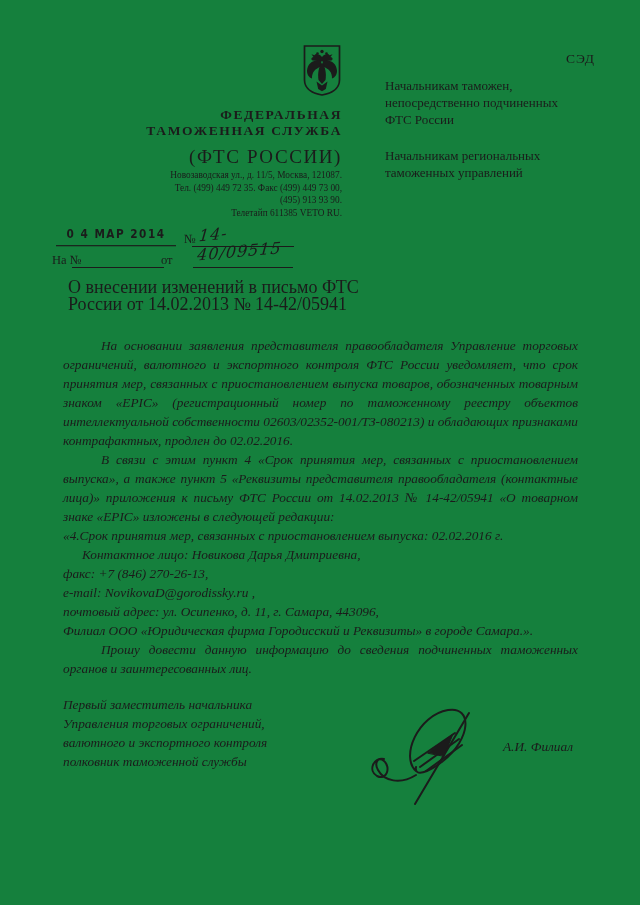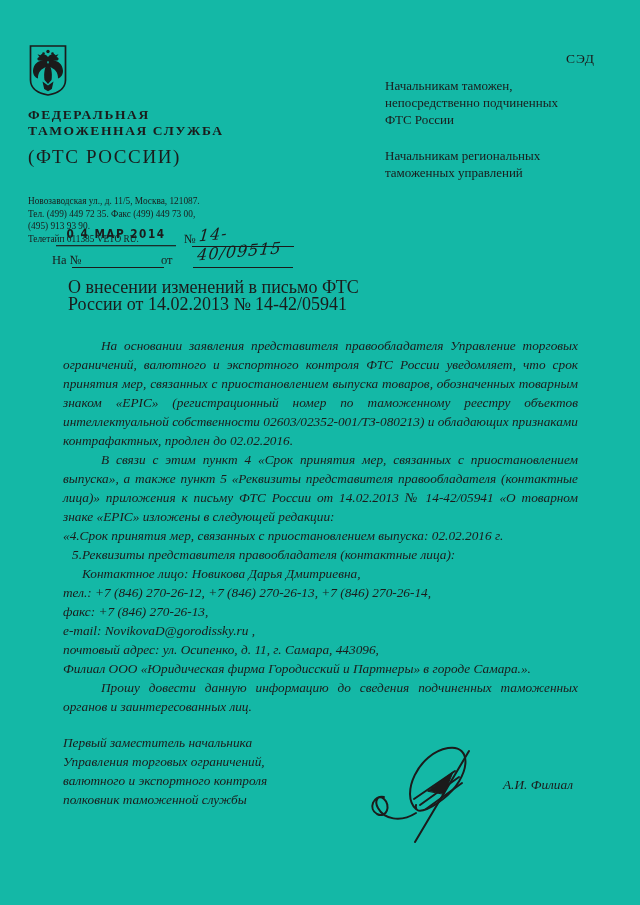--- a/index.html
+++ b/index.html
@@ -1,45 +1,45 @@
 <!DOCTYPE html>
 <html lang="ru"><head>
 <meta charset="utf-8">
 <style>
   html, body { margin: 0; padding: 0; background: #e8e8e8; }
   .page {
     position: relative;
     width: 640px;
     height: 905px;
     margin: 0 auto;
-    background: #14b8a6;
+    background: #15803d;
     color: #1b1b1b;
     font-family: "Liberation Serif", serif;
     overflow: hidden;
   }
   .pre { white-space: pre-line; }
 
   
   .sed { position: absolute; left: 566px; top: 51px; font-size: 13.5px; letter-spacing: 1px; }
 
   
   .letterhead {
     position: absolute; left: 28px; top: 44px; width: 314px;
-    text-align: left;
+    text-align: right;
   }
   .emblem { display: inline-block; }
   .org-name {
     margin-top: 6px;
     font-weight: bold; font-size: 13.5px; letter-spacing: 1.6px; line-height: 16px;
   }
   .org-abbr {
     margin-top: 7px;
     font-weight: normal; font-size: 19px; letter-spacing: 1.6px;
   }
-  .org-address { margin-top: 27px; font-size: 9.3px; line-height: 12.6px; }
+  .org-address { margin-top: 1px; font-size: 9.3px; line-height: 12.6px; }
 
   
   .addressees { position: absolute; left: 385px; top: 77px; width: 225px; font-size: 13px; }
   .addressee-block { line-height: 17px; margin-bottom: 19px; }
 
   
   .ref-zone { position: absolute; left: 0; top: 222px; width: 360px; height: 55px; font-size: 12px; }
   .date-stamp {
     position: absolute; left: 56px; top: 6px; width: 120px;
     text-align: center; font-family: "DejaVu Sans", sans-serif;
@@ -131,27 +131,25 @@
     <div class="ot-line"></div>
   </div>
 
   <div class="subject pre">О внесении изменений в письмо ФТС
 России от 14.02.2013 № 14-42/05941</div>
 
   <div class="content">
     <div class="para">На основании заявления представителя правообладателя Управление торговых ограничений, валютного и экспортного контроля ФТС России уведомляет, что срок принятия мер, связанных с приостановлением выпуска товаров, обозначенных товарным знаком «EPIC» (регистрационный номер по таможенному реестру объектов интеллектуальной собственности 02603/02352-001/ТЗ-080213) и обладающих признаками контрафактных, продлен до 02.02.2016.</div>
     <div class="para">В связи с этим пункт 4 «Срок принятия мер, связанных с приостановлением выпуска», а также пункт 5 «Реквизиты представителя правообладателя (контактные лица)» приложения к письму ФТС России от 14.02.2013 № 14-42/05941 «О товарном знаке «EPIC» изложены в следующей редакции:</div>
     <div class="rev-line">«4.Срок принятия мер, связанных с приостановлением выпуска: 02.02.2016 г.</div>
-    <div class="rev-line indent-1">5.Реквизиты представителя правообладателя (контактные лица):</div>
     <div class="rev-line indent-2">Контактное лицо: Новикова Дарья Дмитриевна,</div>
-    <div class="rev-line">тел.: +7 (846) 270-26-12, +7 (846) 270-26-13, +7 (846) 270-26-14,</div>
     <div class="rev-line">факс: +7 (846) 270-26-13,</div>
     <div class="rev-line">e-mail: NovikovaD@gorodissky.ru ,</div>
     <div class="rev-line">почтовый адрес: ул. Осипенко, д. 11, г. Самара, 443096,</div>
-    <div class="rev-line">Филиал ООО «Юридическая фирма Городисский и Партнеры» в городе Самара.».</div>
+    <div class="rev-line">Филиал ООО «Юридическая фирма Городисский и Реквизиты» в городе Самара.».</div>
     <div class="para">Прошу довести данную информацию до сведения подчиненных таможенных органов и заинтересованных лиц.</div>
 
     <div class="sig-block">
       <div class="sig-titles pre">Первый заместитель начальника
 Управления торговых ограничений,
 валютного и экспортного контроля
 полковник таможенной службы</div>
       <span class="sig-scribble">
         <svg width="135" height="110" viewBox="0 0 135 110" aria-hidden="true">
           <g fill="none" stroke="#1b1b1b" stroke-width="2" stroke-linecap="round">

